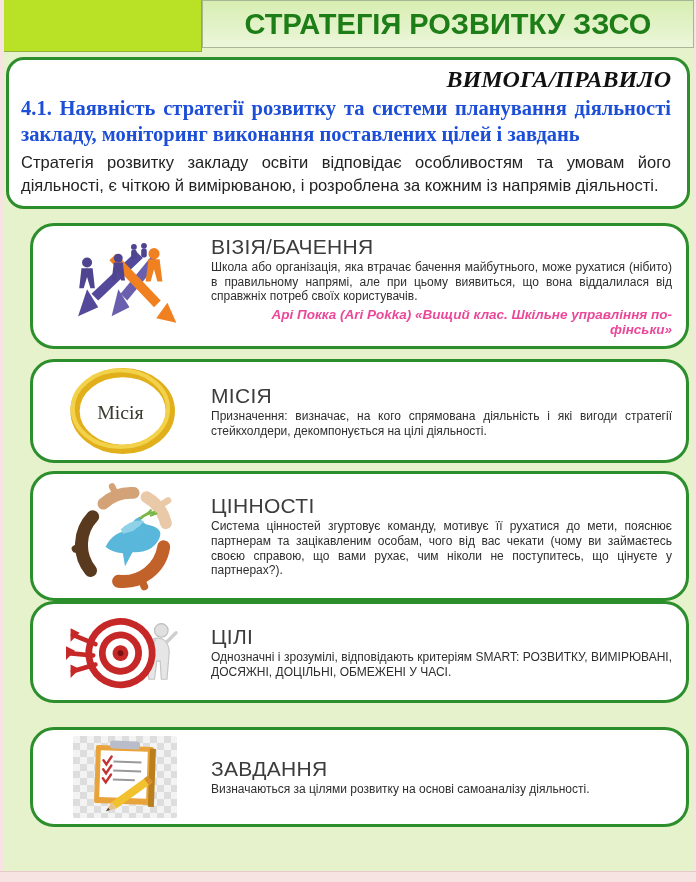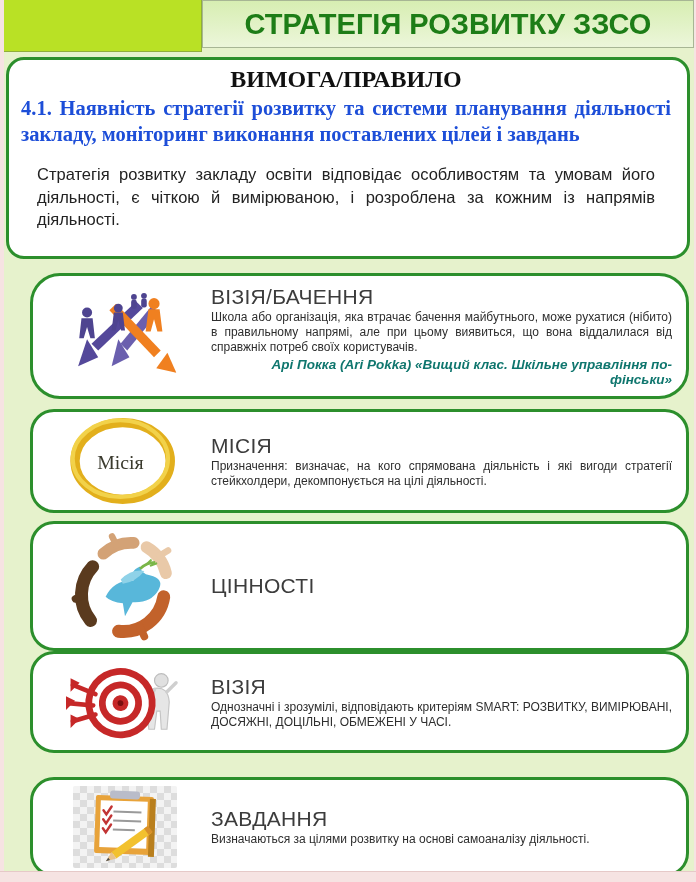--- a/index.html
+++ b/index.html
@@ -28,52 +28,52 @@
   .header-title{
     font-size:29px;font-weight:bold;color:#1d7d17;letter-spacing:0px;white-space:nowrap;
   }
   
   .req-box{
     margin:6px 4px 14px 2px;
     background:#ffffff;border:3px solid #2c8f2c;border-radius:18px;
     padding:6px 16px 10px 12px;
   }
   .req-heading{
-    text-align:center;font-family:"Liberation Serif",serif;font-weight:bold;
-    font-size:24px;color:#111;margin:0 0 2px 0;
+    text-align:right;font-family:"Liberation Serif",serif;font-weight:bold;
+    font-size:24px;color:#111;margin:0 0 2px 0;font-style:italic;
   }
   .req-clause{
     font-family:"Liberation Serif",serif;font-weight:bold;font-size:20.5px;
     color:#1d4ed8;line-height:1.28;margin:0 0 4px 0;text-align:justify;
   }
   .req-desc{
-    font-size:16.5px;color:#222;line-height:1.35;margin:16px;text-align:justify;
+    font-size:16.5px;color:#222;line-height:1.35;margin:0;text-align:justify;
   }
   
   .card{
     margin-left:26px;margin-right:5px;
     background:#ffffff;border:3px solid #2c8f2c;border-radius:24px;
     display:flex;align-items:center;
     padding:6px 14px 6px 6px;box-sizing:border-box;
   }
   .card-icon{
     width:172px;flex:0 0 172px;display:flex;align-items:center;justify-content:center;
   }
   .card-text{flex:1;min-width:0;}
   .card-title{
     font-size:21px;color:#3c3c3c;font-weight:normal;margin:0 0 1px 0;letter-spacing:.3px;
   }
   .card-body{
     font-size:12px;color:#2e2e2e;line-height:1.22;margin:0;text-align:justify;
   }
   .attribution{
-    font-size:13.5px;color:#0f766e;font-style:italic;font-weight:bold;
+    font-size:13.5px;color:#ec4899;font-style:italic;font-weight:bold;
     text-align:right;margin:3px 0 0 0;
   }
-  .card-vision{min-height:126px;margin-bottom:10px;border-radius:30px;}
+  .card-vision{min-height:126px;margin-bottom:10px;}
   .card-mission{min-height:90px;margin-bottom:8px;}
   .card-values{min-height:116px;}
   .card-goals{min-height:84px;margin-bottom:24px;}
   .card-tasks{min-height:86px;margin-bottom:17px;}
   
   .checker{
     background-color:#f3f3f3;
     background-image:
       linear-gradient(45deg,#ddd 25%,transparent 25%,transparent 75%,#ddd 75%),
       linear-gradient(45deg,#ddd 25%,transparent 25%,transparent 75%,#ddd 75%);
@@ -165,20 +165,21 @@
         <path d="M66 90 l4 9" stroke="#c2622b" stroke-width="7" stroke-linecap="round"></path>
 
         <path d="M34 62 q8 -16 26 -15 q-4 -9 6 -13 q1 7 9 8 q14 3 8 14 q-7 12 -24 11 l-7 13 l-2 -12 q-11 -1 -16 -6 z" fill="#58b7da"></path>
         <path d="M48 46 q10 -10 22 -8 q-8 10 -20 12 z" fill="#8fd2e8"></path>
         <path d="M66 36 q6 -6 14 -6" fill="none" stroke="#7ab648" stroke-width="2.5"></path>
         <path d="M72 32 l4 -4 M76 33 l5 -2" stroke="#7ab648" stroke-width="2" stroke-linecap="round"></path>
       </svg>
     </div>
     <div class="card-text">
       <h3 class="card-title">ЦІННОСТІ</h3>
+      <p class="card-body">Система цінностей згуртовує команду, мотивує її рухатися до мети, пояснює партнерам та зацікавленим особам, чого від вас чекати (чому ви займаєтесь своєю справою, що вами рухає, чим ніколи не поступитесь, що цінуєте у партнерах?).</p>
     </div>
   </section>
 
   <section class="card card-goals">
     <div class="card-icon">
       <svg width="118" height="84" viewBox="0 0 104 74">
 
         <circle cx="84" cy="18" r="6" fill="#e0e0e0" stroke="#bdbdbd"></circle>
         <path d="M78 25 q12 -2 13 12 l-2 24 h-5 l-1 -16 h-3 l-2 16 h-5 l-2 -22 q0 -12 7 -14 z" fill="#e6e6e6" stroke="#c4c4c4" stroke-width="1"></path>
         <path d="M89 28 l8 -8 M78 26 l-6 10" stroke="#cfcfcf" stroke-width="3" stroke-linecap="round"></path>
@@ -198,21 +199,21 @@
           <line x1="6" y1="54" x2="26" y2="48"></line>
         </g>
         <g fill="#c62828">
           <polygon points="4,16 12,20 4,28"></polygon>
           <polygon points="0,32 8,36 0,44"></polygon>
           <polygon points="4,48 12,52 4,60"></polygon>
         </g>
       </svg>
     </div>
     <div class="card-text">
-      <h3 class="card-title">ВІЗІЯ</h3>
+      <h3 class="card-title">ЦІЛІ</h3>
       <p class="card-body">Однозначні і зрозумілі, відповідають критеріям SMART: РОЗВИТКУ, ВИМІРЮВАНІ, ДОСЯЖНІ, ДОЦІЛЬНІ, ОБМЕЖЕНІ У ЧАСІ.</p>
     </div>
   </section>
 
   <section class="card card-tasks">
     <div class="card-icon">
       <div class="checker">
         <svg width="100" height="74" viewBox="0 0 100 74">
           <g transform="rotate(2 50 37)">
             <rect x="20" y="8" width="58" height="58" rx="2" fill="#e8a33a"></rect>

